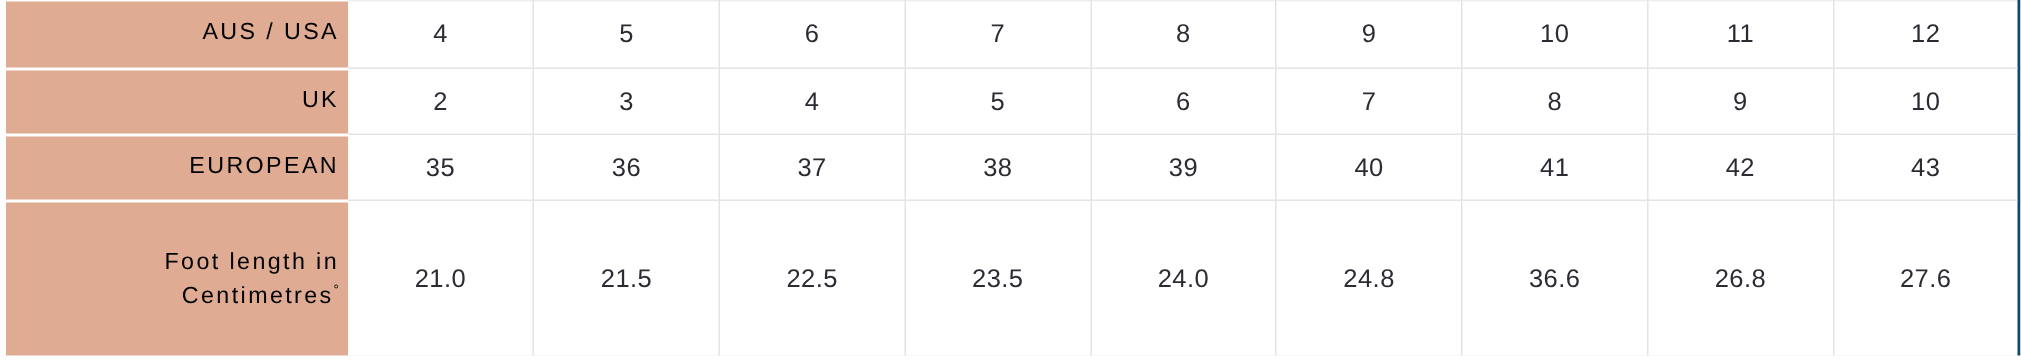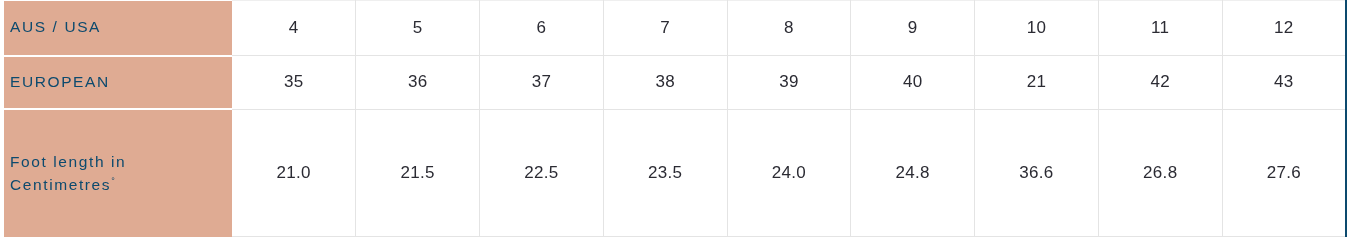--- a/index.html
+++ b/index.html
@@ -28,25 +28,25 @@
     width: 1343px;
     height: 237px;
     border-collapse: collapse;
     table-layout: fixed;
   }
 
   
   th.row-label {
     width: 216px;
     background: #dfab93;
-    color: #0c4a6e;
+    color: #000000;
     font-size: 15.5px;
     font-weight: 400;
     letter-spacing: 1.6px;
-    text-align: left;
+    text-align: right;
     vertical-align: middle;
     padding: 0 6px;
     border-top: 2px solid #ffffff;
     border-bottom: 2px solid #ffffff;
     border-left: none;
     border-right: none;
     line-height: 1.45;
   }
   tr:first-child th.row-label { border-top: none; }
   tr:last-child  th.row-label { border-bottom: none; }
@@ -97,32 +97,46 @@
         <td class="size-cell">5</td>
         <td class="size-cell">6</td>
         <td class="size-cell">7</td>
         <td class="size-cell">8</td>
         <td class="size-cell">9</td>
         <td class="size-cell">10</td>
         <td class="size-cell">11</td>
         <td class="size-cell">12</td>
       </tr>
 
+      <tr class="r-uk">
+        <th class="row-label">
+          <span class="label-text">UK</span>
+        </th>
+        <td class="size-cell">2</td>
+        <td class="size-cell">3</td>
+        <td class="size-cell">4</td>
+        <td class="size-cell">5</td>
+        <td class="size-cell">6</td>
+        <td class="size-cell">7</td>
+        <td class="size-cell">8</td>
+        <td class="size-cell">9</td>
+        <td class="size-cell">10</td>
+      </tr>
 
       <tr class="r-european">
         <th class="row-label">
           <span class="label-text">EUROPEAN</span>
         </th>
         <td class="size-cell">35</td>
         <td class="size-cell">36</td>
         <td class="size-cell">37</td>
         <td class="size-cell">38</td>
         <td class="size-cell">39</td>
         <td class="size-cell">40</td>
-        <td class="size-cell">21</td>
+        <td class="size-cell">41</td>
         <td class="size-cell">42</td>
         <td class="size-cell">43</td>
       </tr>
 
       <tr class="r-footlen">
         <th class="row-label">
           <span class="label-text">Foot length in</span>
           <span class="label-text"><span>Centimetres</span><span class="sup-mark">°</span></span>
         </th>
         <td class="size-cell">21.0</td>

